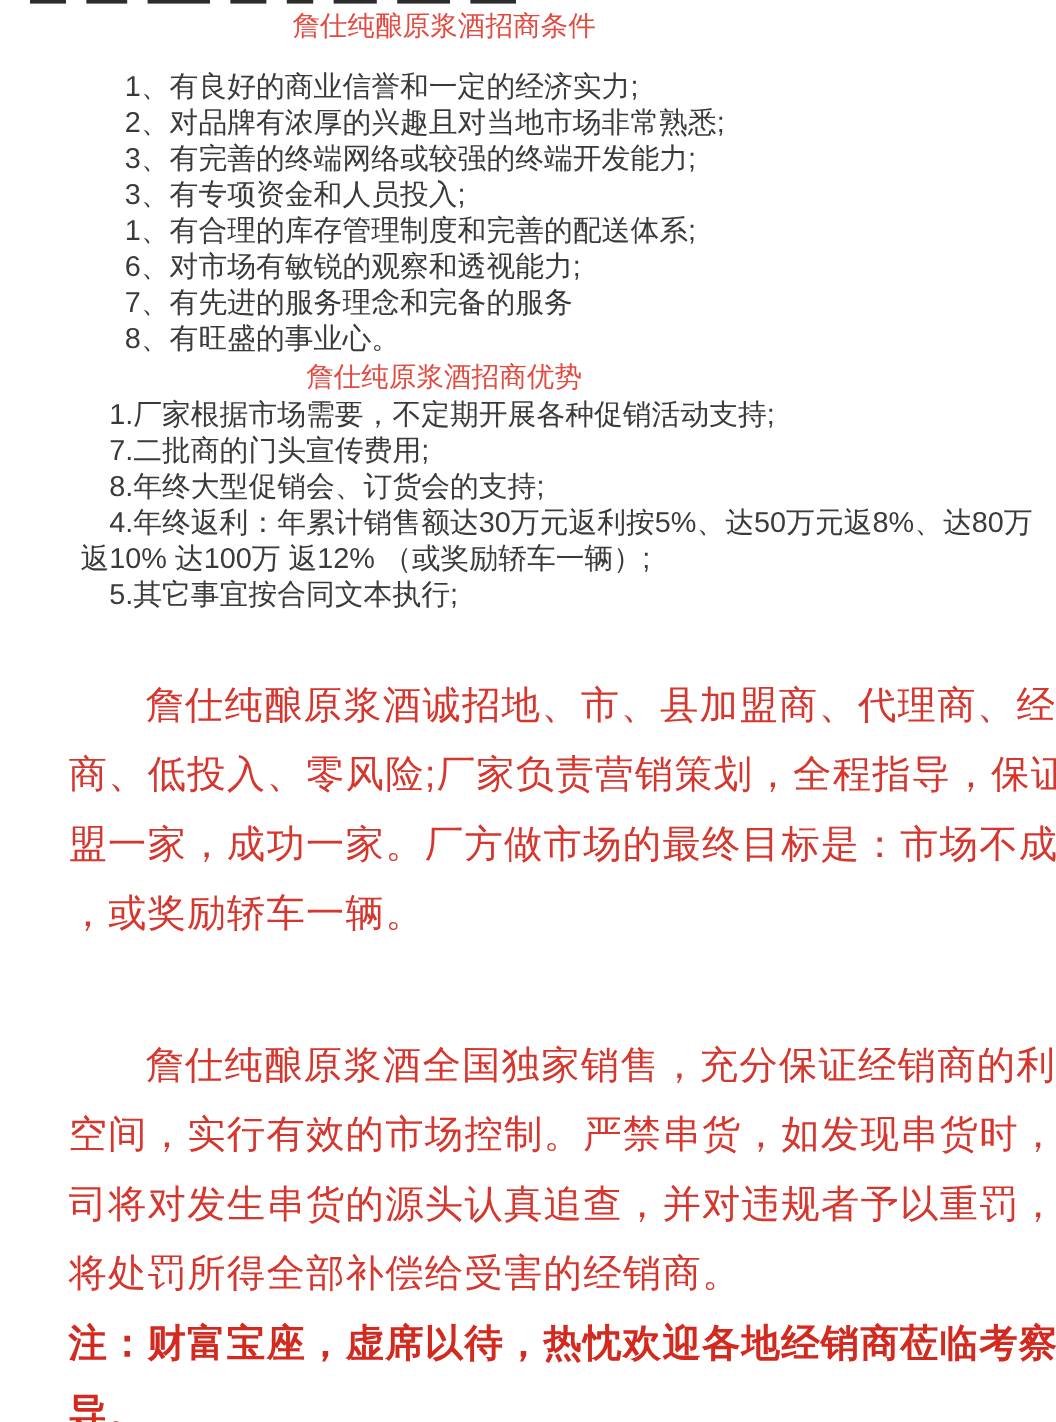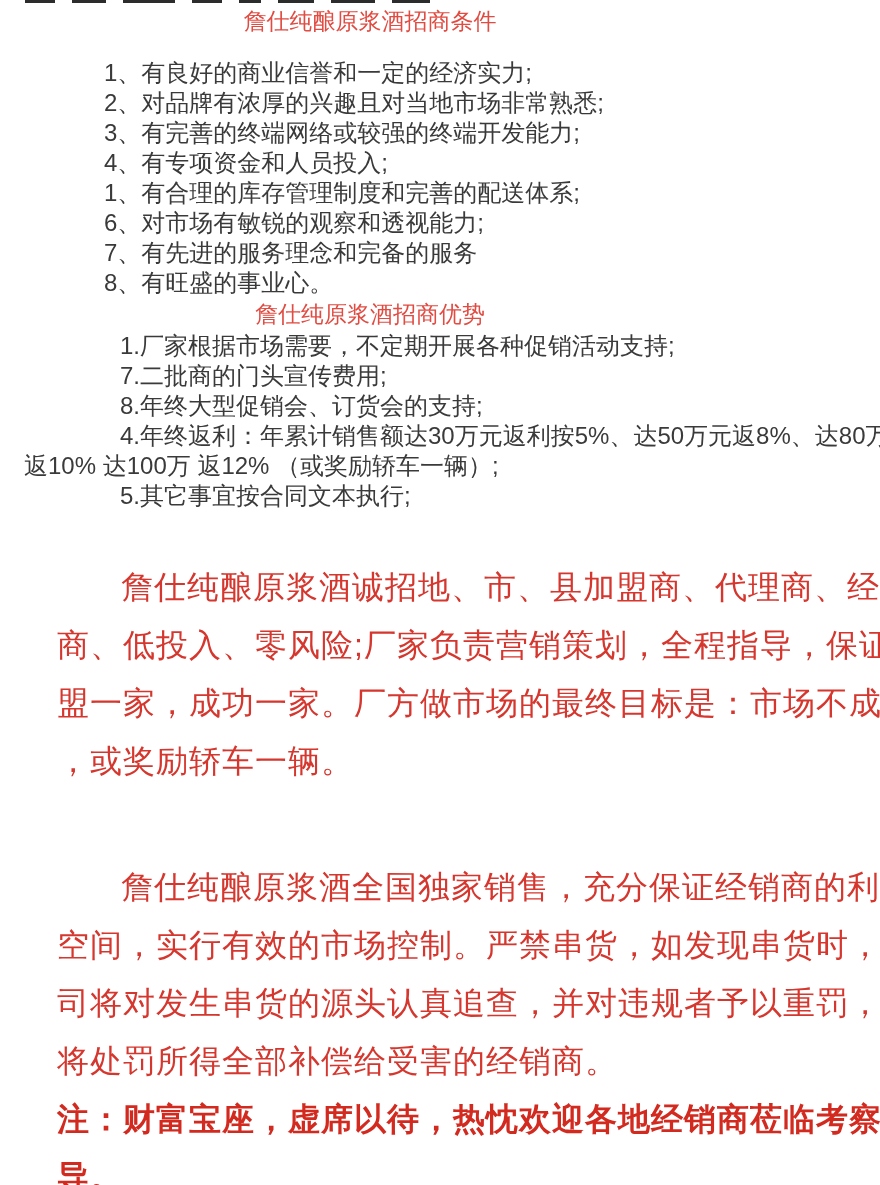--- a/index.html
+++ b/index.html
@@ -29,22 +29,22 @@
 
   .blist { margin:0; }
   .blist.one { margin-top:24px; }
   .blist.two { margin-top:4px; }
   .bline {
     font-size:24px; line-height:30px;
     color:#3a3a3a;
     margin-left:104px;
     white-space:nowrap;
   }
-  .blist.two .bline { margin-left:120px; }
-  .blist.two .bline.cont { margin-left:24px; }
+  .blist.two .bline { margin-left:91px; }
+  .blist.two .bline.cont { margin-left:67px; }
 
   .redpara {
     margin:0; padding:0 35px 0 57px;
     color:#d5372e;
     font-size:32px; line-height:58px;
     letter-spacing:1px;
   }
   .redpara.p1 { margin-top:47px; }
   .redpara.p2 { margin-top:68px; }
   .rline { white-space:nowrap; }
@@ -73,21 +73,21 @@
     <span style="width:44px"></span>
     <span style="width:38px"></span>
   </div>
 
   <h1 class="sec-title first">詹仕纯酿原浆酒招商条件</h1>
 
   <div class="blist one">
     <div class="bline">1、有良好的商业信誉和一定的经济实力;</div>
     <div class="bline">2、对品牌有浓厚的兴趣且对当地市场非常熟悉;</div>
     <div class="bline">3、有完善的终端网络或较强的终端开发能力;</div>
-    <div class="bline">4、有专项资金和人员投入;</div>
+    <div class="bline">3、有专项资金和人员投入;</div>
     <div class="bline">1、有合理的库存管理制度和完善的配送体系;</div>
     <div class="bline">6、对市场有敏锐的观察和透视能力;</div>
     <div class="bline">7、有先进的服务理念和完备的服务</div>
     <div class="bline">8、有旺盛的事业心。</div>
   </div>
 
   <h2 class="sec-title second">詹仕纯原浆酒招商优势</h2>
 
   <div class="blist two">
     <div class="bline">1.厂家根据市场需要，不定期开展各种促销活动支持;</div>

